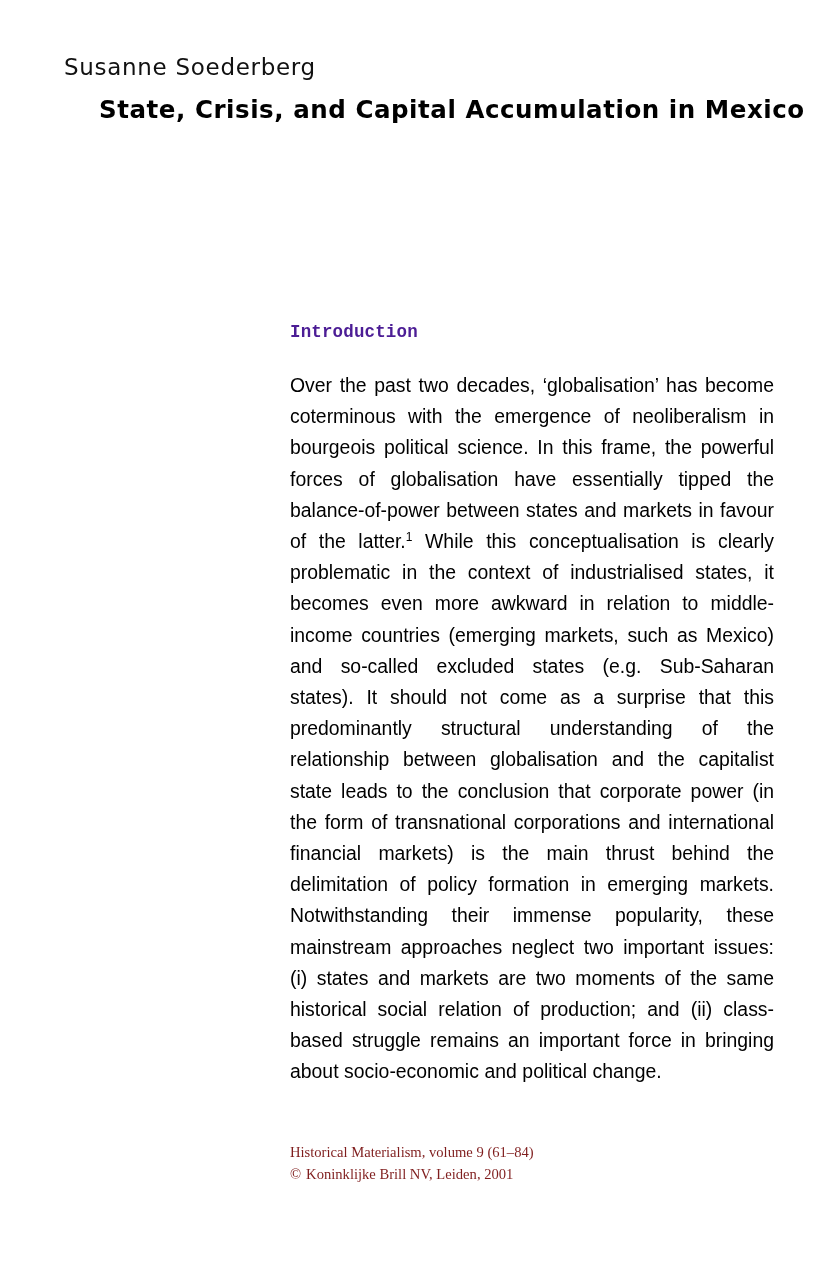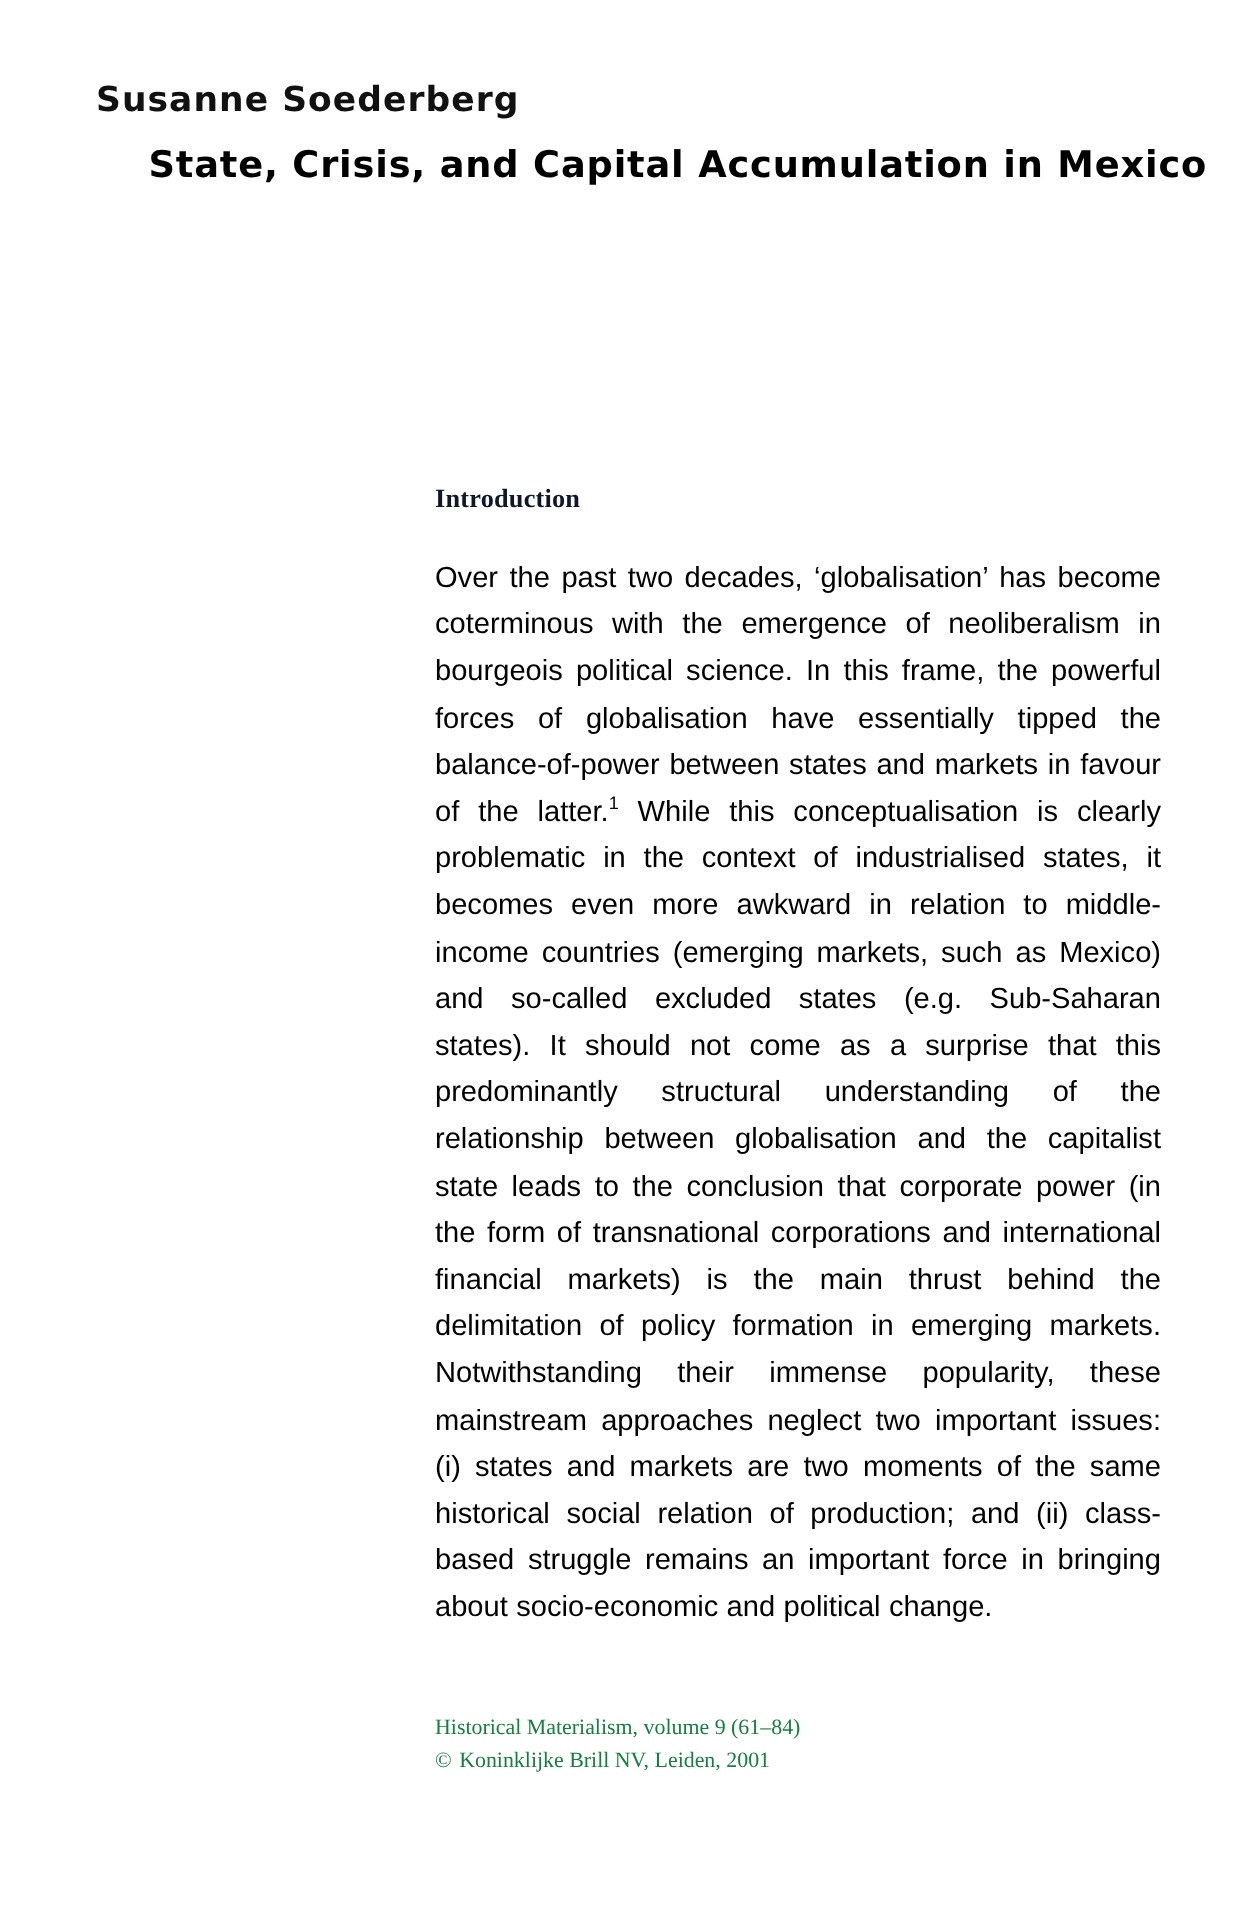--- a/index.html
+++ b/index.html
@@ -25,21 +25,21 @@
 
   
   .masthead {
     position: absolute;
     left: 64px;
     top: 52px;
     width: 720px;
   }
   .author-name {
     font-family: "DejaVu Sans", sans-serif;
-    font-weight: 700;
+    font-weight: 400;
     font-size: 23px;
     line-height: 30px;
     letter-spacing: 0.7px;
     color: #111111;
     white-space: nowrap;
   }
   .article-title {
     font-family: "DejaVu Sans", sans-serif;
     font-weight: 700;
     font-size: 24.5px;
@@ -52,26 +52,26 @@
   }
 
   
   .text-column {
     position: absolute;
     left: 290px;
     top: 320px;
     width: 484px;
   }
   .section-heading {
-    font-family: Liberation Serif, serif;
+    font-family: Liberation Mono, monospace;
     font-weight: 700;
     font-size: 17.5px;
     line-height: 24px;
     letter-spacing: 0.15px;
-    color: #0f172a;
+    color: #4c1d95;
     margin: 0 0 26px 0;
   }
   .body-paragraph {
     font-family: Liberation Sans, sans-serif;
     font-size: 19.4px;
     line-height: 31.2px;
     text-align: justify;
     text-justify: inter-word;
     color: #000000;
     margin: 0;
@@ -86,21 +86,21 @@
 
   
   .imprint {
     position: absolute;
     left: 290px;
     top: 1142px;
     width: 484px;
     font-family: "Liberation Serif", serif;
     font-size: 14.6px;
     line-height: 21.5px;
-    color: #15803d;
+    color: #7f1d1d;
   }
   .imprint-line {
     white-space: nowrap;
   }
   .copyright-mark {
     margin-right: 5px;
   }
 </style>
 </head>
 <body>

